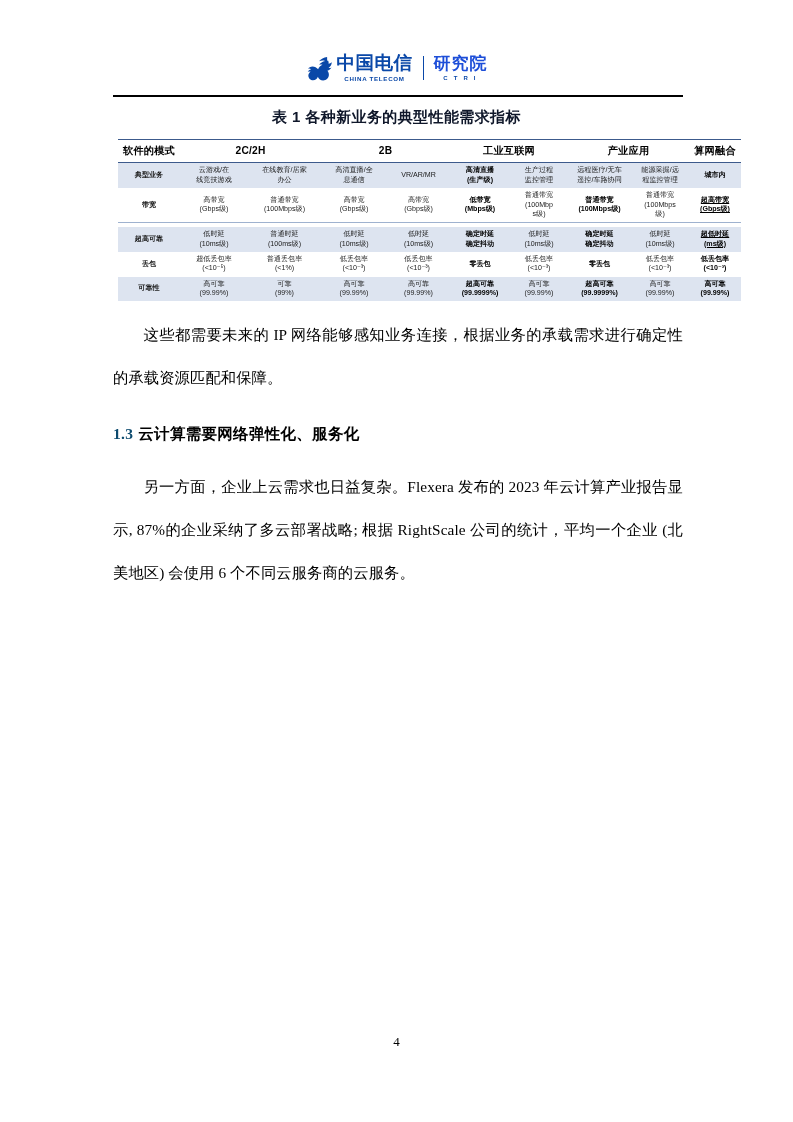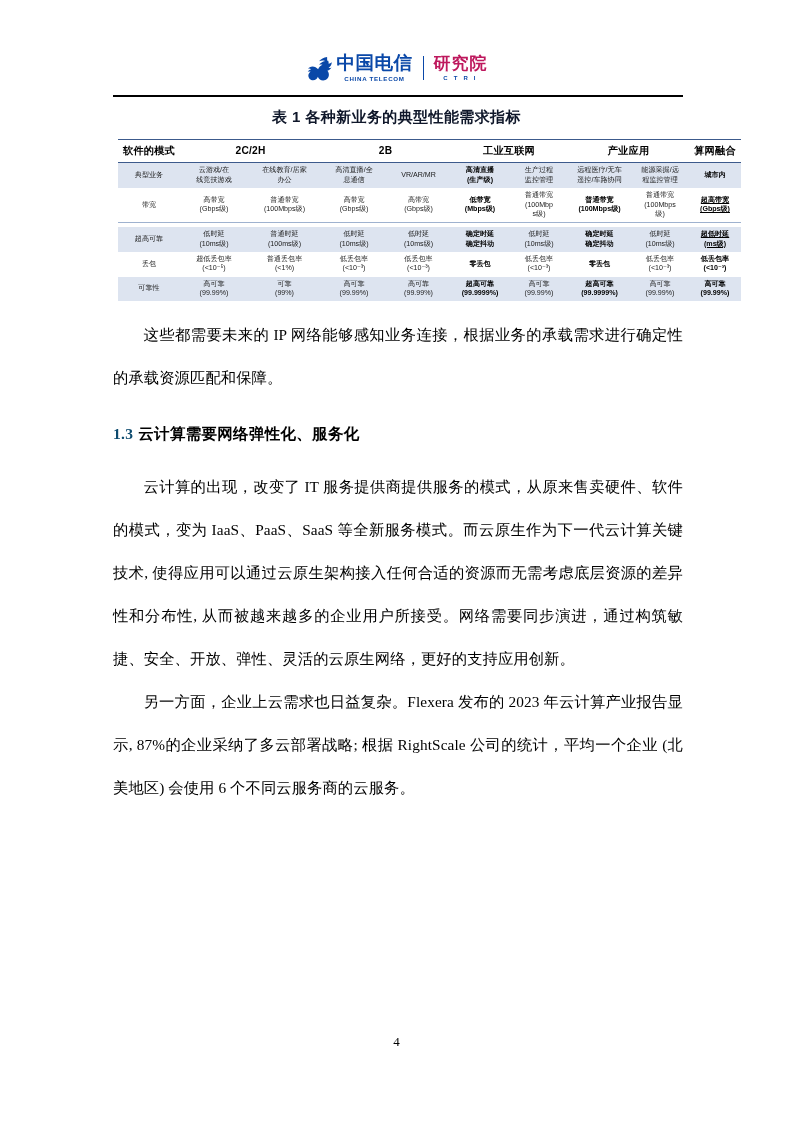--- a/index.html
+++ b/index.html
@@ -62,21 +62,21 @@
   .logo-divider {
     width: 1px;
     height: 24px;
     background: #0a48a8;
     margin: 0 9px;
   }
   .logo-sub-cn {
     font-family: "Liberation Sans", sans-serif;
     font-weight: bold;
     font-size: 17px;
-    color: #be185d;
+    color: #1d4ed8;
     letter-spacing: 1px;
   }
   .logo-sub-en {
     font-family: "Liberation Sans", sans-serif;
     font-size: 6px;
     color: #0a48a8;
     letter-spacing: 2.2px;
     margin-top: 3px;
     text-align: center;
     font-weight: bold;
@@ -132,21 +132,21 @@
     font-weight: bold;
     color: #000000;
     padding: 4px 1px 5px 1px;
     border-bottom: 1.4px solid #3c5a8c;
     letter-spacing: 0.2px;
   }
   tr.hdr-row {
     border-top: 1.4px solid #3c5a8c;
   }
   .rowhead {
-    font-weight: normal;
+    font-weight: bold;
     font-size: 8.4px;
     color: #000000;
   }
   tr.band-a td { background: #dde4f0; }
   tr.band-b td { background: #ffffff; }
   tr.sep td {
     background: #ffffff;
     height: 4px;
     padding: 0;
     border-top: 1.1px solid #9fb2cf;
@@ -461,17 +461,16 @@
   </table>
 </div>
 
 <div class="body-area">
   <p class="para">这些都需要未来的 IP 网络能够感知业务连接，根据业务的承载需求进行确定性的承载资源匹配和保障。</p>
 
   <div class="h-section">
     <span class="h-num">1.3</span><span>云计算需要网络弹性化、服务化</span>
   </div>
 
-  <p class="para">云计算的出现，改变了 IT 服务提供商提供服务的模式，从原来售卖硬件、软件的模式，变为 IaaS、PaaS、SaaS 等全新服务模式。而云原生作为下一代云计算关键技术, 使得应用可以通过云原生架构接入任何合适的资源而无需考虑底层资源的差异性和分布性, 从而被越来越多的企业用户所接受。网络需要同步演进，通过构筑敏捷、安全、开放、弹性、灵活的云原生网络，更好的支持应用创新。</p>
   <p class="para">另一方面，企业上云需求也日益复杂。Flexera 发布的 2023 年云计算产业报告显示, 87%的企业采纳了多云部署战略; 根据 RightScale 公司的统计，平均一个企业 (北美地区) 会使用 6 个不同云服务商的云服务。</p>
 </div>
 
 <div class="page-number">4</div>
 
 </body></html>

